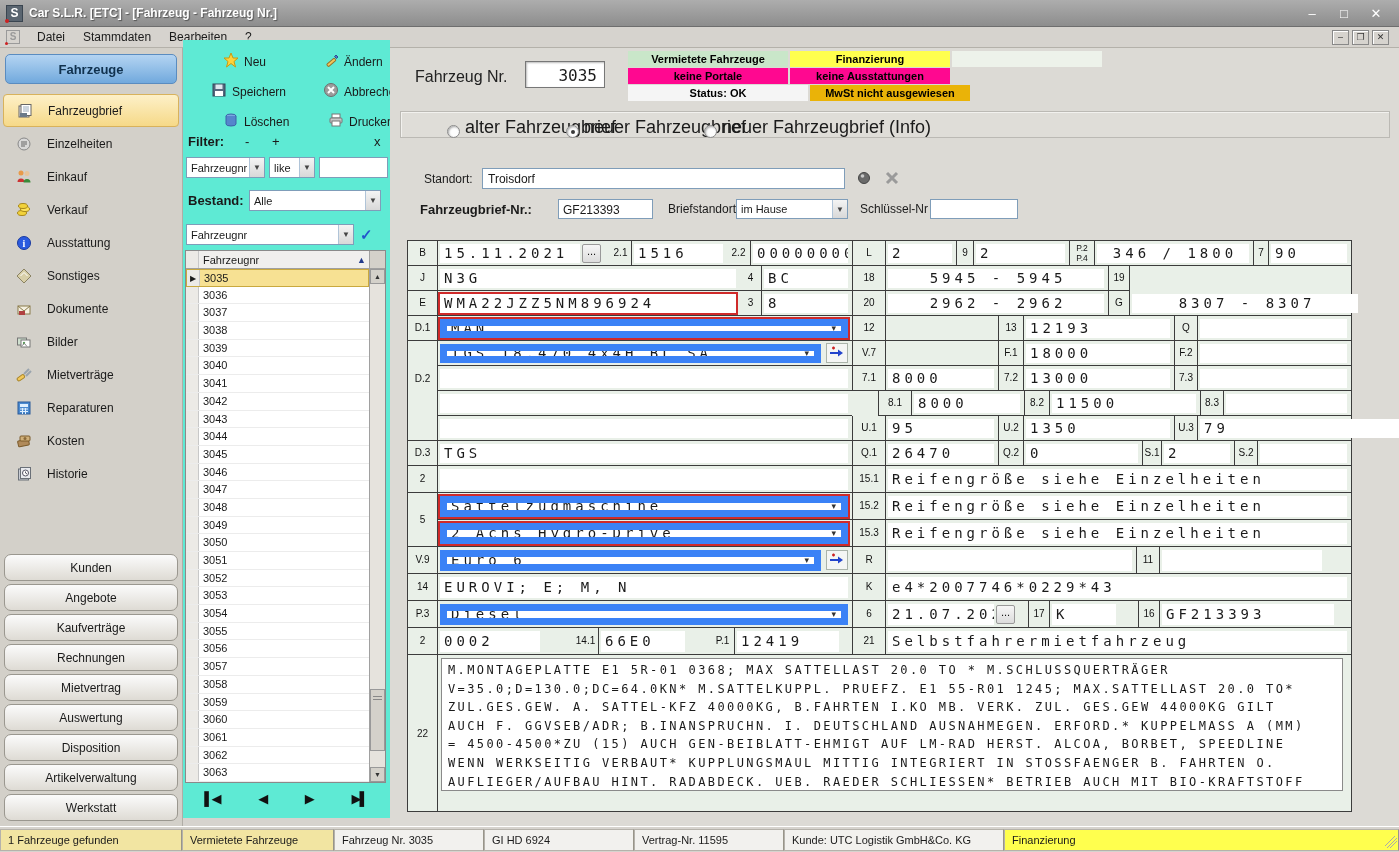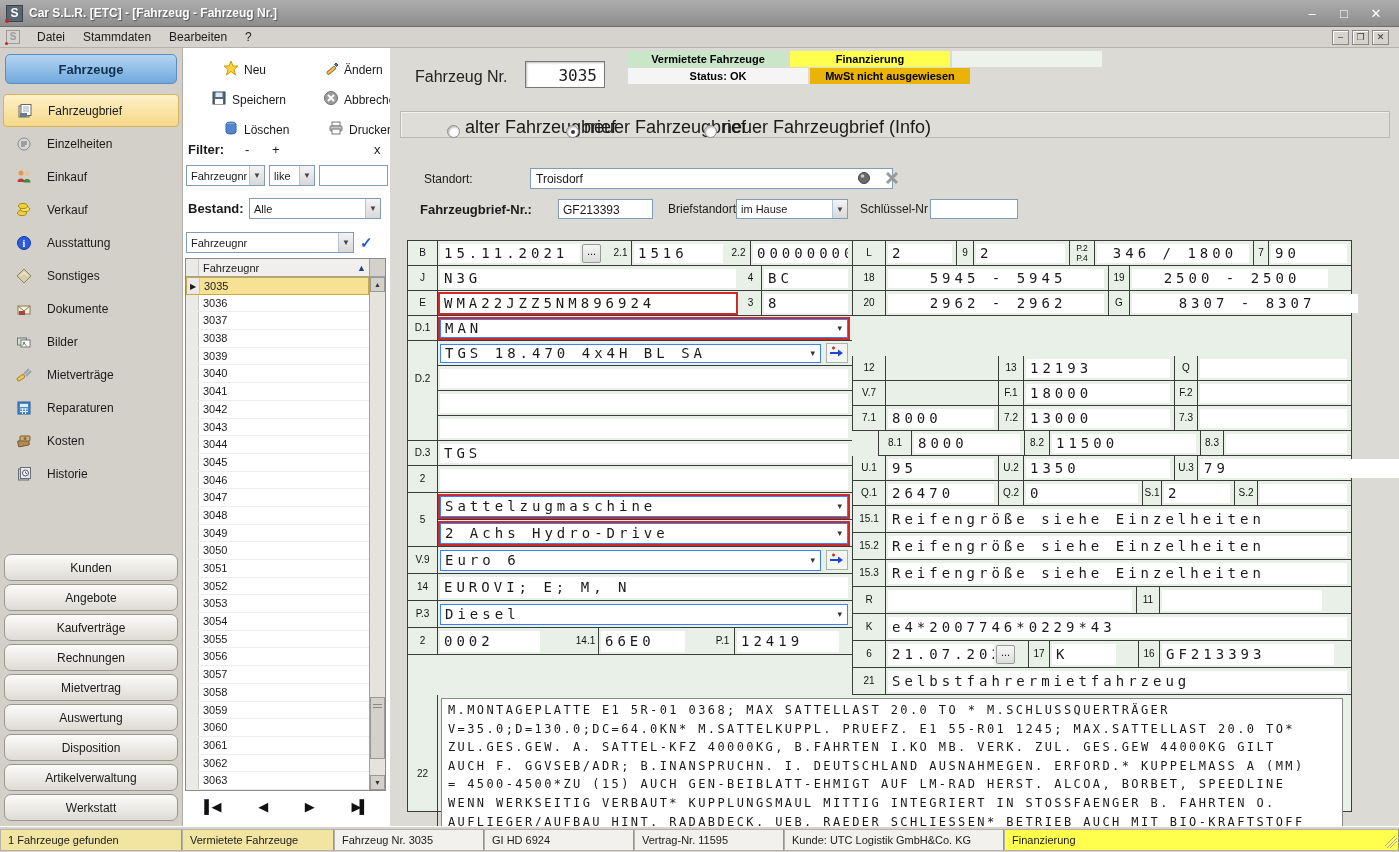--- a/index.html
+++ b/index.html
@@ -35,21 +35,21 @@
     background:linear-gradient(#b4d4f2,#71a9dd); font-weight:bold; font-size:13px; color:#10314e;
     display:flex; align-items:center; justify-content:center; }
   .side-item { height:33px; display:flex; align-items:center; padding-left:13px; font-size:12px; border-radius:4px; margin:0 3px; }
   .side-item .sicon { width:18px; height:16px; margin-right:13px; display:inline-flex; }
   .side-item.active { background:linear-gradient(#fdf0c8,#f6d988); border:1px solid #d8b25c; }
   .side-bottom { position:absolute; left:0; bottom:2px; width:100%; }
   .side-btn { height:27px; margin:3px 4px; border:1px solid #9a978f; border-radius:7px;
     background:linear-gradient(#fbfbfb,#dedbd4); display:flex; align-items:center; justify-content:center; font-size:12px; }
 
   
-  .midcol { position:absolute; left:183px; top:48px; width:207px; height:778px; background:#ffffff; }
+  .midcol { position:absolute; left:183px; top:40px; width:207px; height:778px; background:#5eead4; }
   .toolbar { position:absolute; left:0; top:4px; width:207px; }
   .tool-btn { position:absolute; display:flex; align-items:center; gap:5px; font-size:12px; }
   .filter-row { position:absolute; top:94px; left:5px; width:197px; font-size:13px; }
   .filter-label { font-weight:bold; }
   .fop { position:absolute; top:0; font-size:13px; }
   .ctrl-row { position:absolute; top:117px; left:3px; display:flex; gap:4px; }
   .msel { background:#fff; border:1px solid #7f9db9; height:21px; display:flex; align-items:center;
     font-size:11px; padding-left:4px; position:relative; }
   .msel .arr { margin-left:auto; width:15px; height:100%; background:linear-gradient(#f4f4f4,#d8d8d8);
     border-left:1px solid #b0c4d8; display:flex; align-items:center; justify-content:center; font-size:8px; color:#444; }
@@ -92,21 +92,21 @@
   .badge-row { display:flex; gap:2px; margin-bottom:1px; }
   .badge { height:16px; font-size:11px; font-weight:bold; display:flex; align-items:center; justify-content:center; color:#000; }
   .radio-panel { position:absolute; left:10px; top:63px; width:990px; height:27px; background:#dfddd8;
     border:1px solid #bbb9b4; box-shadow:inset 1px 1px 0 #f2f1ee; }
   .radio { position:absolute; top:5px; display:flex; align-items:flex-end; gap:5px; font-size:18px; }
   .rdot { width:13px; height:13px; border-radius:50%; background:#fdfdfd; border:1px solid #8a8a8a;
     box-shadow:inset 1px 1px 2px #aaa; position:relative; }
   .rdot.on:after { content:""; position:absolute; left:3.5px; top:3.5px; width:4px; height:4px; border-radius:50%; background:#3a3a3a; }
   .standort-label { position:absolute; left:34px; top:124px; font-size:12px; }
   .standort-input { position:absolute; left:92px; top:120px; width:363px; height:21px; background:#fff;
-    border:1px solid #7f9db9; font-size:12px; padding:3px 0 0 5px;margin-left:48px; }
+    border:1px solid #7f9db9; font-size:12px; padding:3px 0 0 5px; }
   .sicon-btn { position:absolute; top:120px; width:20px; height:20px; display:flex; align-items:center; justify-content:center; }
   .brief-label { position:absolute; left:30px; top:154px; font-size:13px; font-weight:bold; }
   .brief-input { position:absolute; left:168px; top:151px; width:95px; height:20px; background:#fff;
     border:1px solid #7f9db9; font-size:12px; padding:3px 0 0 4px; }
   .briefstd-label { position:absolute; left:278px; top:154px; font-size:12px; }
   .briefstd-sel { position:absolute; left:346px; top:151px; width:112px; height:20px; }
   .schl-label { position:absolute; left:470px; top:154px; font-size:12px; }
   .schl-input { position:absolute; left:540px; top:151px; width:88px; height:20px; background:#fff; border:1px solid #7f9db9; }
 
   
@@ -118,21 +118,21 @@
   .frow { display:flex; width:100%; }
   .flab { flex:none; display:flex; flex-direction:column; align-items:center; justify-content:center;
     font-size:10px; color:#111; border-right:1px solid #3c3c3c; border-bottom:1px solid #3c3c3c; line-height:10px; }
   .fhalf.right .flab { border-left:1px solid #3c3c3c; }
   .flab.nb { border-bottom:none; }
   .fcell { display:flex; align-items:center; border-bottom:1px solid #3c3c3c; padding:0 4px 0 2px; min-width:0; }
   .fwrap { display:flex; align-items:center; width:100%; gap:2px; }
   .fbox { background:#fff; height:19px; display:flex; align-items:center; overflow:hidden; position:relative; }
   .h27 .fbox { height:21px; }
   .fbox.fctr { justify-content:center; }
-  .fbox.fsel { border:1px solid #3b82f6; }
+  .fbox.fsel { border:7px solid #3b82f6; }
   .fbox.fred { box-shadow:0 0 0 2px #cf2a2a; }
   .fval { font-family:"DejaVu Sans Mono", monospace; font-size:14px; letter-spacing:4px; padding-left:4px; white-space:nowrap; }
   .dd-arrow { margin-left:auto; font-size:9px; color:#333; padding:0 5px; flex:none; }
   .dots-btn { flex:none; width:19px; height:19px; background:linear-gradient(#f6f6f6,#dcdcdc); border:1px solid #999;
     border-radius:2px; font-size:11px; line-height:13px; text-align:center; }
   .assign-btn { flex:none; width:22px; height:20px; background:#f4f6f4; border:1px solid #aab4aa;
     display:flex; align-items:center; justify-content:center; margin-left:3px; }
   .note-row { display:flex; width:100%; flex:1; }
   .note-lab { width:30px; flex:none; display:flex; align-items:center; justify-content:center;
     font-size:10px; border-right:1px solid #3c3c3c; }
@@ -542,20 +542,24 @@
 <div class="main">
   <div class="veh-label">Fahrzeug Nr.</div>
   <div class="veh-box">3035</div>
   <div class="badges" id="badges">
       <div class="badge-row">
         <div class="badge" style="width: 160px; background: rgb(201, 230, 201);">Vermietete Fahrzeuge</div>
         <div class="badge" style="width: 160px; background: rgb(255, 255, 78);">Finanzierung</div>
         <div class="badge" style="width: 150px; background: rgb(237, 242, 234);"></div>
       </div>
       <div class="badge-row">
+        <div class="badge" style="width: 160px; background: rgb(255, 8, 144);">keine Portale</div>
+        <div class="badge" style="width: 160px; background: rgb(255, 8, 144);">keine Ausstattungen</div>
+      </div>
+      <div class="badge-row">
         <div class="badge" style="width: 180px; background: rgb(245, 245, 245);">Status: OK</div>
         <div class="badge" style="width: 160px; background: #eab308;">MwSt nicht ausgewiesen</div>
       </div>
     </div>
 
   <div class="radio-panel" id="radio-panel">
       <div class="radio" style="left: 46px;">
         <span class="rdot"></span>
         <span>alter Fahrzeugbrief</span>
       </div>
@@ -920,27 +924,20 @@
           <div class="fcell" style="width: 222px; flex: 0 0 auto;">
             <div class="fwrap">
               <div class="fbox fctr" style="flex: 1 1 0%;">
                 <span class="fval">5945 - 5945</span>
               </div>
             </div>
           </div>
           <div class="flab" style="width: 22px;">
             <span>19</span>
           </div>
-          <div class="fcell" style="flex: 1 1 0%;">
-            <div class="fwrap">
-              <div class="fbox fctr" style="width: 196px; flex: 0 0 auto;">
-                <span class="fval">2500 - 2500</span>
-              </div>
-            </div>
-          </div>
         </div>
         <div class="frow" style="height: 25px;">
           <div class="flab" style="width: 34px;">
             <span>20</span>
           </div>
           <div class="fcell" style="width: 222px; flex: 0 0 auto;">
             <div class="fwrap">
               <div class="fbox fctr" style="flex: 1 1 0%;">
                 <span class="fval">2962 - 2962</span>
               </div>
@@ -950,21 +947,21 @@
             <span>G</span>
           </div>
           <div class="fcell" style="flex: 1 1 0%;">
             <div class="fwrap">
               <div class="fbox fctr" style="width: 226px; flex: 0 0 auto;">
                 <span class="fval">8307 - 8307</span>
               </div>
             </div>
           </div>
         </div>
-        <div class="frow" style="height: 25px; margin-top: 40px;">
+        <div class="frow" style="height: 25px;">
           <div class="flab" style="width: 34px;">
             <span>12</span>
           </div>
           <div class="fcell" style="width: 112px; flex: 0 0 auto;">
             <div class="fwrap"></div>
           </div>
           <div class="flab" style="width: 26px;">
             <span>13</span>
           </div>
           <div class="fcell" style="width: 150px; flex: 0 0 auto;">

